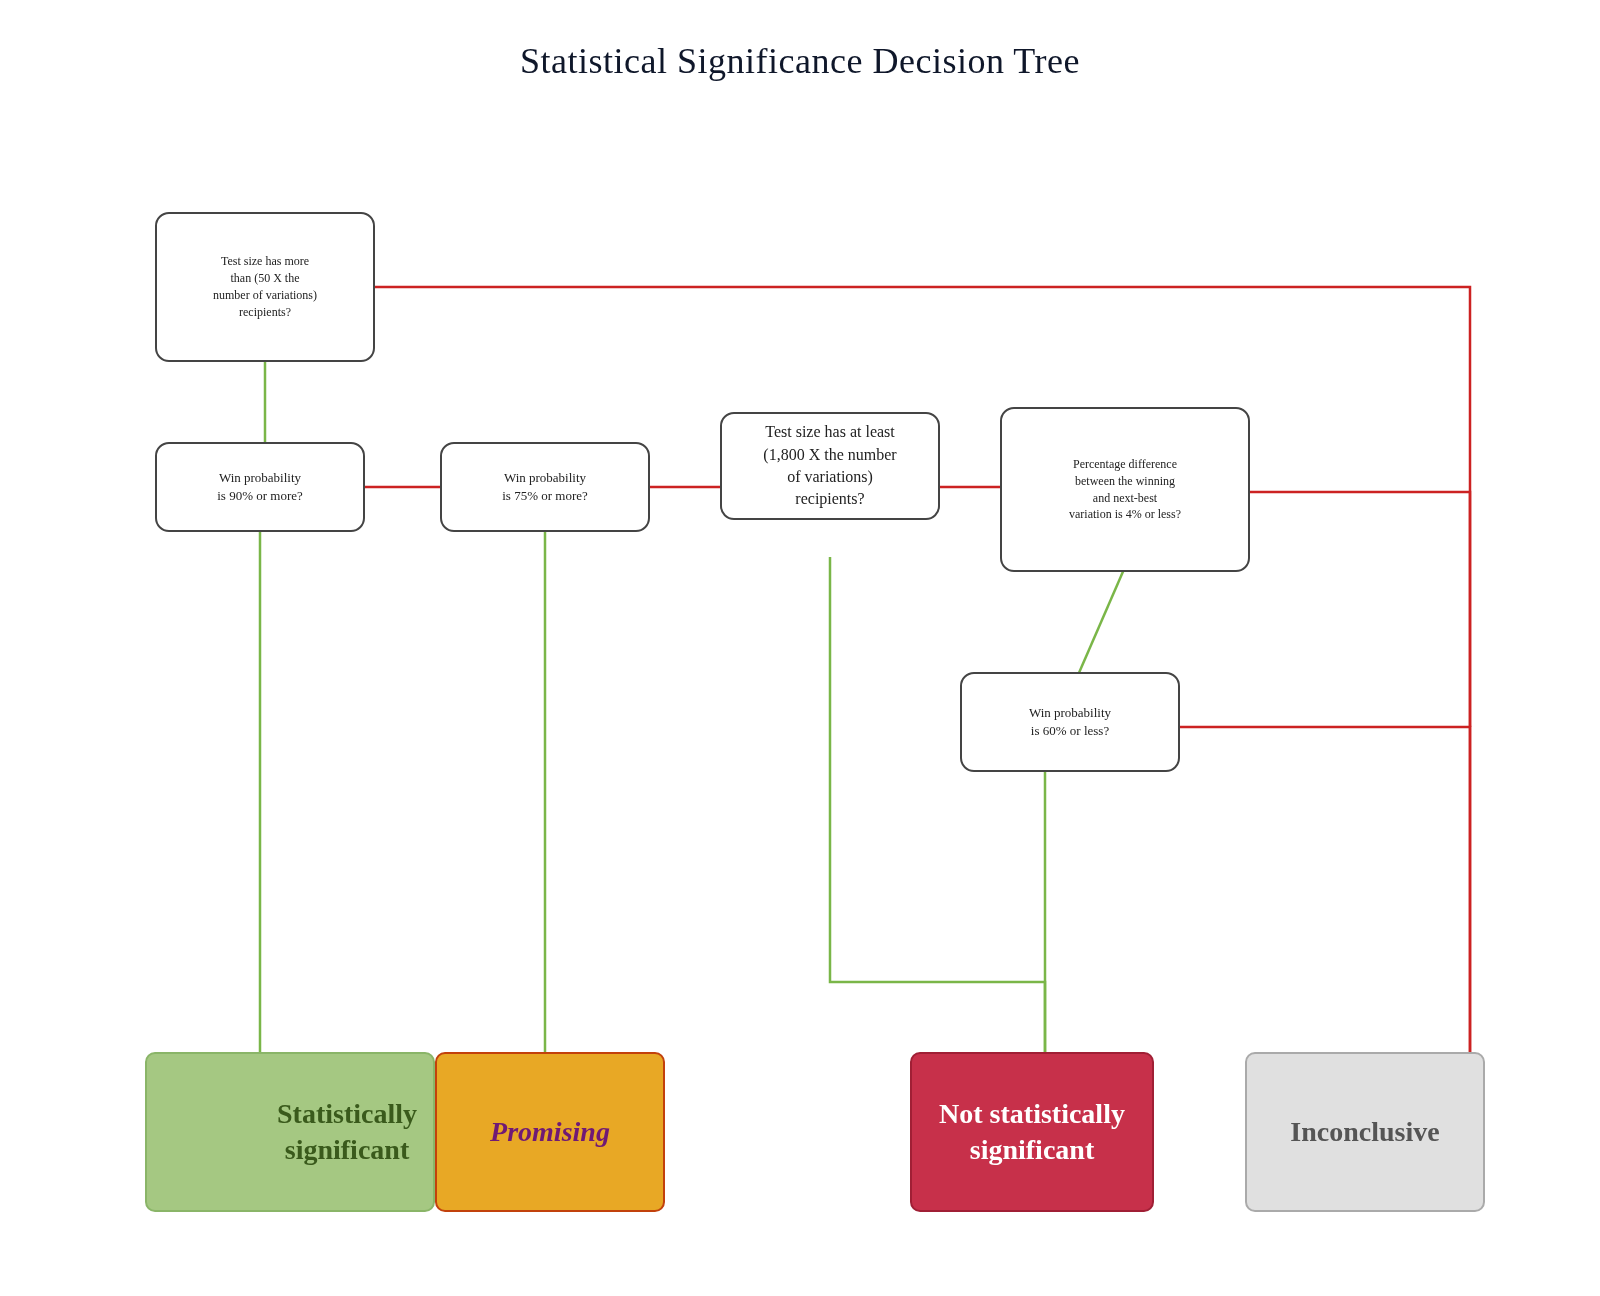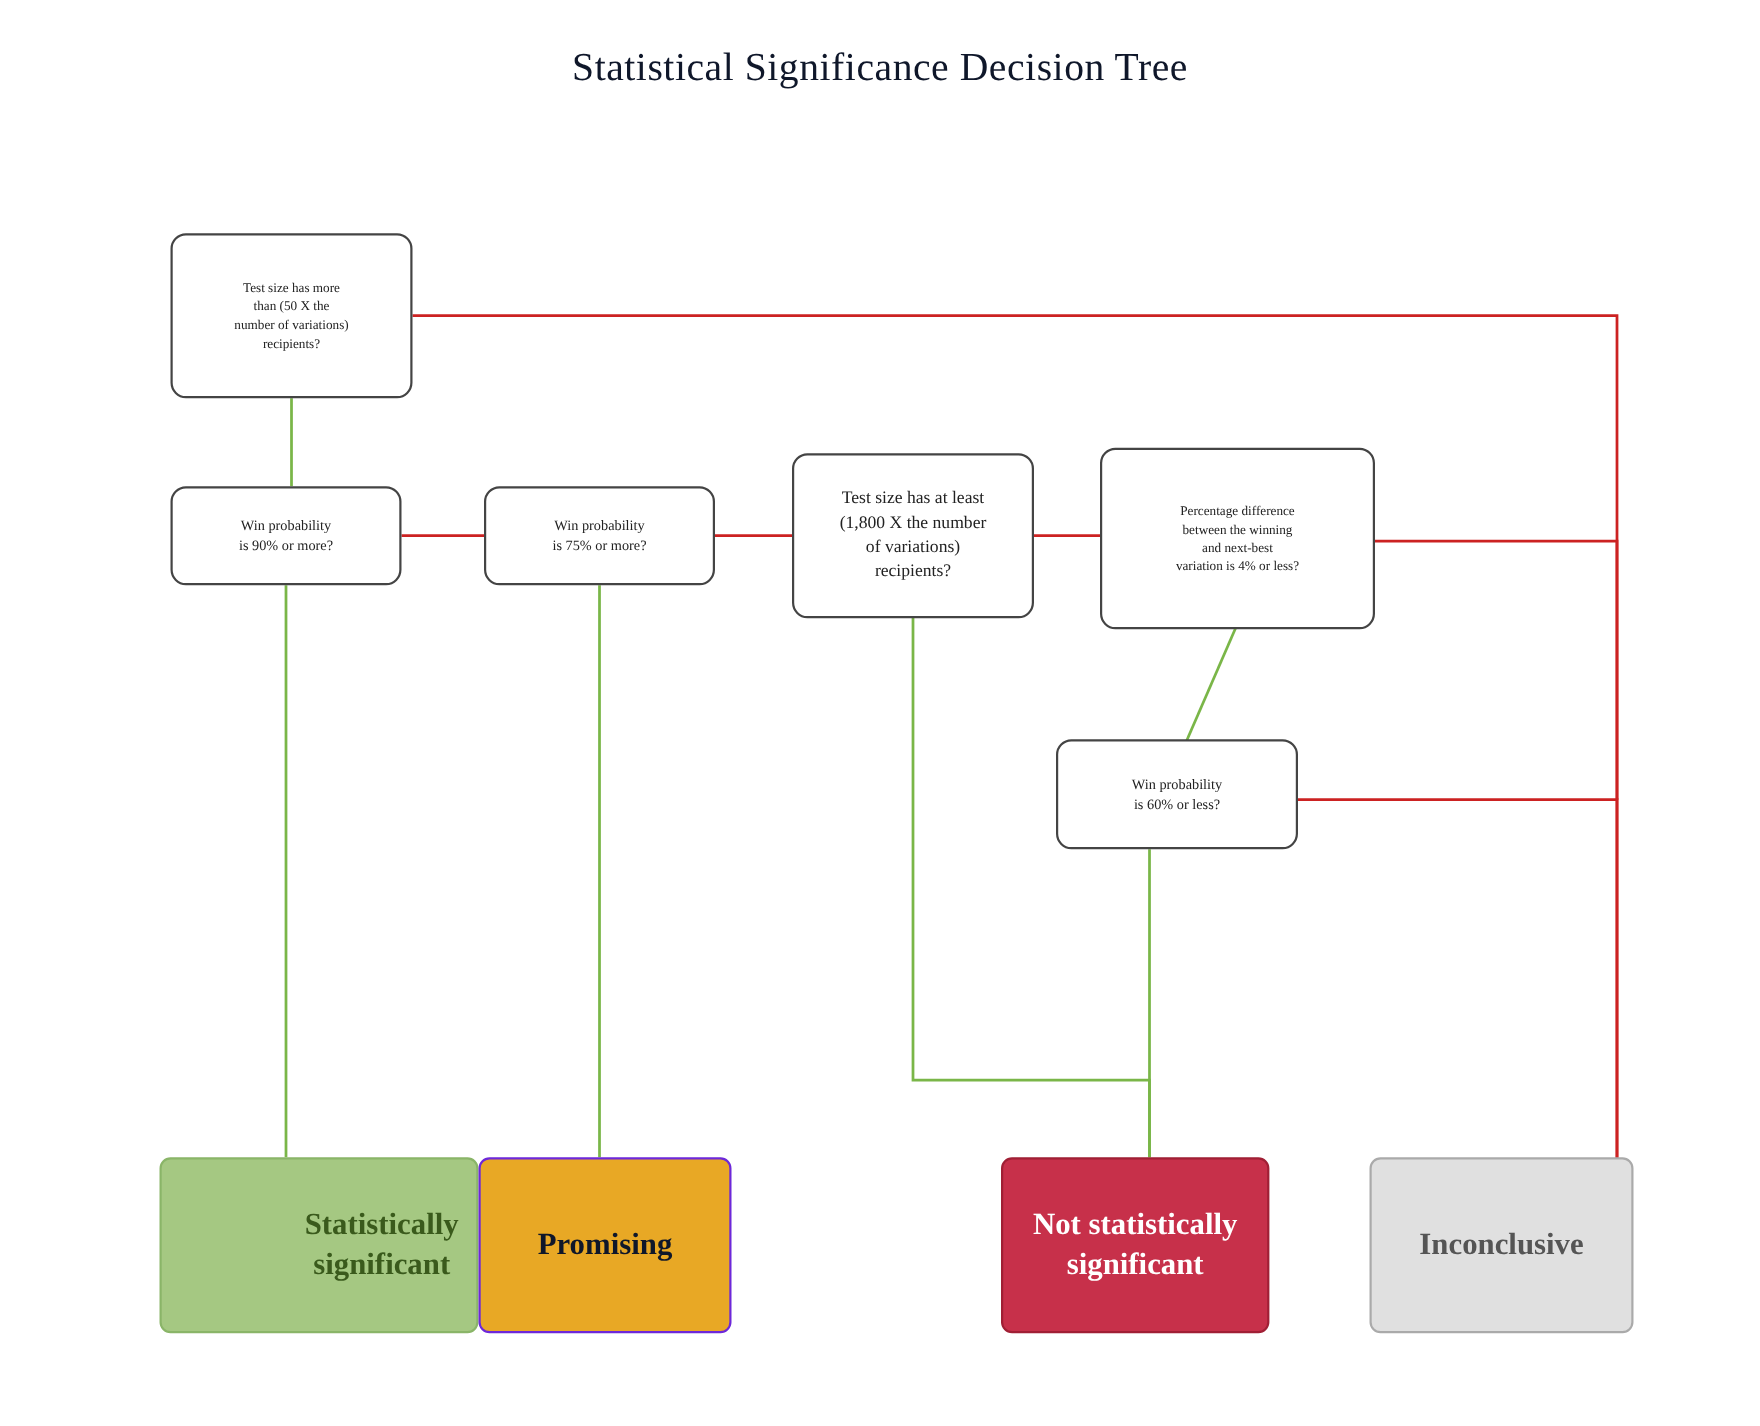--- a/index.html
+++ b/index.html
@@ -58,22 +58,23 @@
       line-height: 1.3;
       padding: 20px 16px;
     }
     .outcome-statistically {
       background: #a5c882;
       border: 2px solid #8ab568;
       color: #3a5a1c;
     }
     .outcome-promising {
       background: #e8a825;
-      border: 2px solid #6d28d9;
-      color: #0f172a;
+      border: 2px solid #c2410c;
+      color: #701a75;
+      font-style: italic;
     }
     .outcome-not {
       background: #c7304a;
       border: 2px solid #a01f35;
       color: #fff;
     }
     .outcome-inconclusive {
       background: #e0e0e0;
       border: 2px solid #aaa;
       color: #555;
@@ -125,21 +126,21 @@
   <div class="node" style="left:55px; top:330px; width:210px; height:90px;">
     <span style="white-space:pre-line;">Win probability
 is 90% or more?</span>
   </div>
 
   <div class="node" style="left:340px; top:330px; width:210px; height:90px;">
     <span style="white-space:pre-line;">Win probability
 is 75% or more?</span>
   </div>
 
-  <div class="node" style="left:620px; top:300px; width:220px; height:150px; font-size:16px;">
+  <div class="node" style="left:620px; top:300px; width:220px; height:108px; font-size:16px;">
     <span style="white-space:pre-line;">Test size has at least
 (1,800 X the number
 of variations)
 recipients?</span>
   </div>
 
   <div class="node" style="left:900px; top:295px; width:250px; height:165px; font-size:12px;">
     <span style="white-space:pre-line;">Percentage difference
 between the winning
 and next-best

